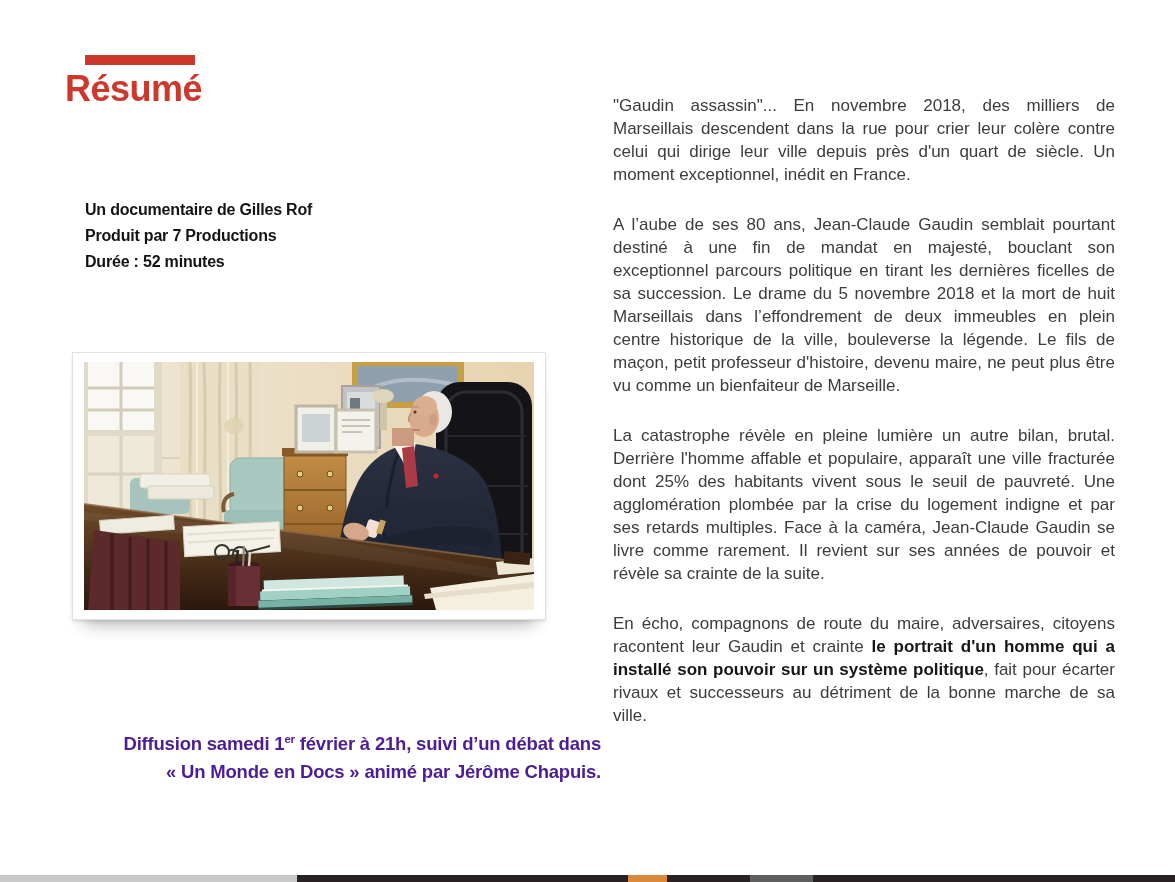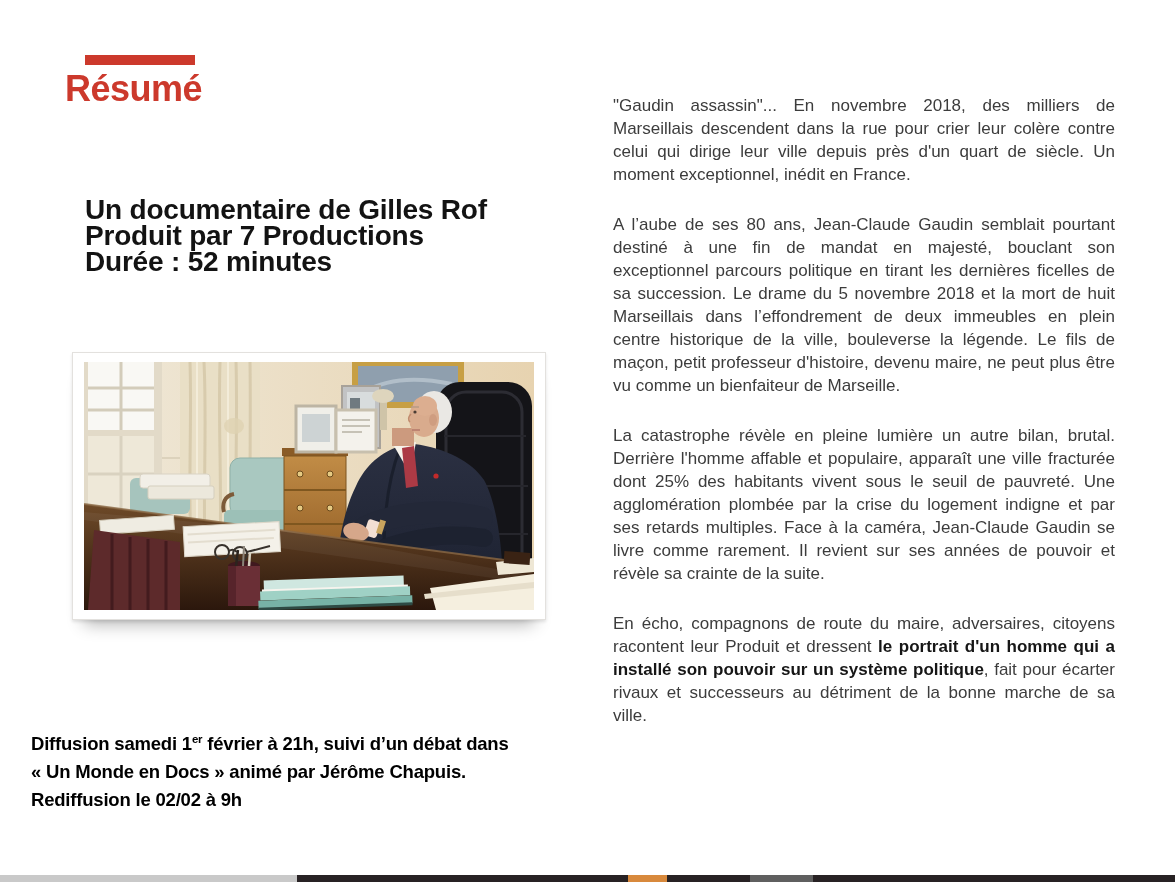--- a/index.html
+++ b/index.html
@@ -26,46 +26,46 @@
     margin: 0;
     font-size: 36px;
     font-weight: bold;
     letter-spacing: -0.5px;
     color: #cc392c;
     line-height: 38px;
   }
   .credits {
     position: absolute;
     left: 85px; top: 197px;
-    font-size: 28px;
+    font-size: 16px;
     font-weight: bold;
     line-height: 26px;
     color: #131313;
     letter-spacing: -0.2px;
   }
   .photo-frame {
     position: absolute;
     left: 72px; top: 352px;
     margin: 0;
     width: 474px; height: 268px;
     padding: 9px 11px;
     background: #ffffff;
     border: 1px solid #e3e1de;
     box-shadow: 0 2px 3px rgba(0,0,0,0.10), 0 16px 16px -12px rgba(0,0,0,0.30);
   }
   .photo-frame svg { display: block; width: 450px; height: 248px; }
   .broadcast {
     position: absolute;
     left: 31px; top: 730px;
     width: 570px;
-    text-align: left;
+    text-align: right;
     font-size: 18.5px;
     font-weight: bold;
     line-height: 28px;
-    color: #000000;
+    color: #4c1d95;
     letter-spacing: -0.2px;
   }
   .broadcast sup { font-size: 62%; line-height: 0; }
 
   
   .synopsis {
     position: absolute;
     left: 613px; top: 94px;
     width: 502px;
     font-size: 17px;
@@ -226,28 +226,27 @@
       <path d="M346,226 L450,212 L450,248 L352,248 Z" fill="#f5efdf"></path>
       <path d="M340,232 L450,220 L450,226 L341,237 Z" fill="#e6decb"></path>
       <path d="M412,200 L450,196 L450,210 L414,213 Z" fill="#eee7d5"></path>
       <rect x="420" y="190" width="26" height="12" fill="#3a2314" transform="rotate(4 433 196)"></rect>
     </svg>
   </figure>
 
   <div class="broadcast">
     <div><span>Diffusion samedi 1</span><sup>er</sup><span> février à 21h, suivi d’un débat dans</span></div>
     <div>« Un Monde en Docs » animé par Jérôme Chapuis.</div>
-    <div>Rediffusion le 02/02 à 9h</div>
   </div>
 
   <div class="synopsis">
     <p>"Gaudin assassin"... En novembre 2018, des milliers de Marseillais descendent dans la rue pour crier leur colère contre celui qui dirige leur ville depuis près d'un quart de siècle. Un moment exceptionnel, inédit en France.</p>
     <p>A l’aube de ses 80 ans, Jean-Claude Gaudin semblait pourtant destiné à une fin de mandat en majesté, bouclant son exceptionnel parcours politique en tirant les dernières ficelles de sa succession. Le drame du 5 novembre 2018 et la mort de huit Marseillais dans l’effondrement de deux immeubles en plein centre historique de la ville, bouleverse la légende. Le fils de maçon, petit professeur d'histoire, devenu maire, ne peut plus être vu comme un bienfaiteur de Marseille.</p>
     <p>La catastrophe révèle en pleine lumière un autre bilan, brutal. Derrière l'homme affable et populaire, apparaît une ville fracturée dont 25% des habitants vivent sous le seuil de pauvreté. Une agglomération plombée par la crise du logement indigne et par ses retards multiples. Face à la caméra, Jean-Claude Gaudin se livre comme rarement. Il revient sur ses années de pouvoir et révèle sa crainte de la suite.</p>
-    <p><span>En écho, compagnons de route du maire, adversaires, citoyens racontent leur Produit et dressent </span><strong>le portrait d'un homme qui a installé son pouvoir sur un système politique</strong><span>, fait pour écarter rivaux et successeurs au détriment de la bonne marche de sa ville.</span></p>
+    <p><span>En écho, compagnons de route du maire, adversaires, citoyens racontent leur Gaudin et crainte </span><strong>le portrait d'un homme qui a installé son pouvoir sur un système politique</strong><span>, fait pour écarter rivaux et successeurs au détriment de la bonne marche de sa ville.</span></p>
   </div>
 
   <div class="bottom-strip" style="height: 7px;">
       <div style="width: 297px; background: rgb(201, 201, 201);"></div>
       <div style="width: 331px; background: rgb(40, 34, 36);"></div>
       <div style="width: 39px; background: rgb(216, 137, 60);"></div>
       <div style="width: 83px; background: rgb(40, 34, 36);"></div>
       <div style="width: 63px; background: rgb(95, 95, 95);"></div>
       <div style="width: 362px; background: rgb(40, 34, 36);"></div>
     </div>

